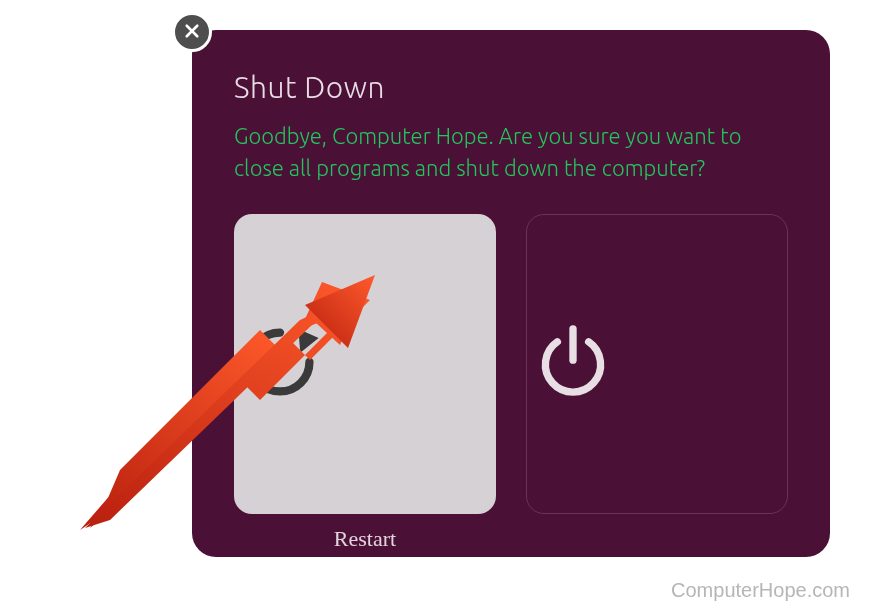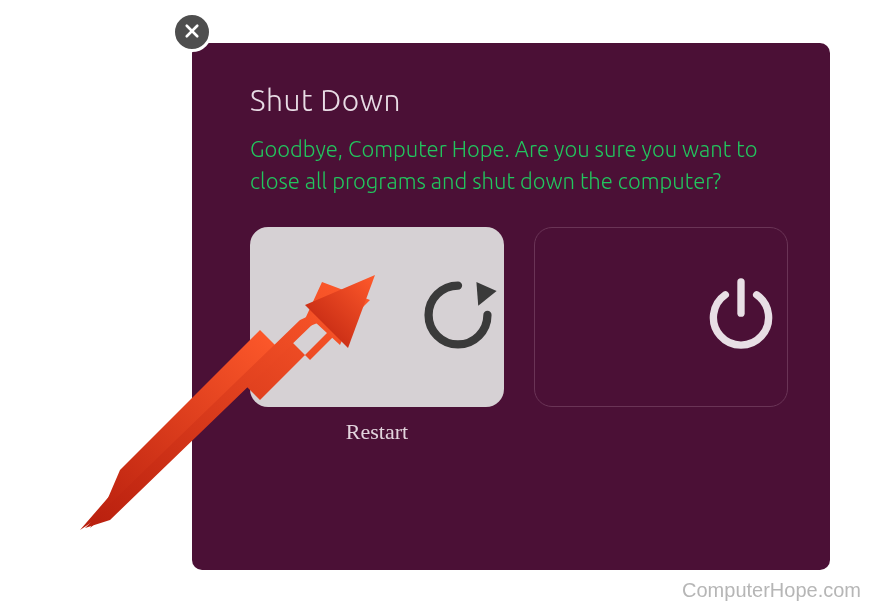--- a/index.html
+++ b/index.html
@@ -11,23 +11,22 @@
       position: relative;
       overflow: hidden;
     }
     .dialog {
       position: absolute;
       left: 192px;
       top: 30px;
       width: 638px;
       height: 527px;
       background: #4b1036;
-      border-radius: 10px;
-      padding: 40px 42px 28px 58px;
-      margin-top: 13px;
+      border-radius: 24px;
+      padding: 40px 42px 28px 42px;
     }
     .close-btn {
       position: absolute;
       left: 172px;
       top: 12px;
       width: 40px;
       height: 40px;
       background: #4e4e4e;
       border: 3px solid #ffffff;
       border-radius: 50%;
@@ -51,25 +50,25 @@
       font-weight: 300;
       line-height: 1.45;
       margin-bottom: 30px;
     }
     .buttons-row {
       display: flex;
       gap: 30px;
     }
     .action-btn {
       width: 262px;
-      height: 180px;
+      height: 300px;
       border-radius: 18px;
       display: flex;
       align-items: center;
-      justify-content: flex-end;
+      justify-content: flex-start;
       cursor: pointer;
       position: relative;
       font-family: Liberation Serif, serif;
     }
     .restart-btn {
       background: #d6d1d4;
     }
     .shutdown-btn {
       background: transparent;
       border: 1px solid #6a3456;
@@ -90,21 +89,21 @@
       position: absolute;
       left: 80px;
       top: 260px;
       width: 320px;
       height: 270px;
       pointer-events: none;
       z-index: 20;
     }
     .watermark {
       position: absolute;
-      right: 25px;
+      right: 36px;
       bottom: 8px;
       color: #b6b6b6;
       font-size: 20px;
       font-family: Arial, sans-serif;
     }
   </style>
 </head>
 <body>
 
 <div class="close-btn">

